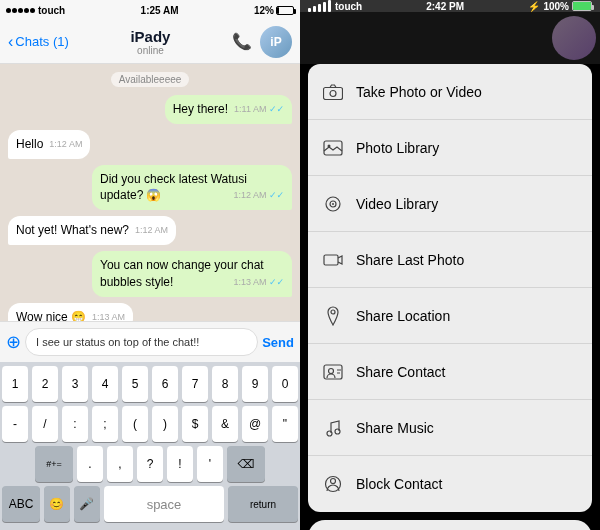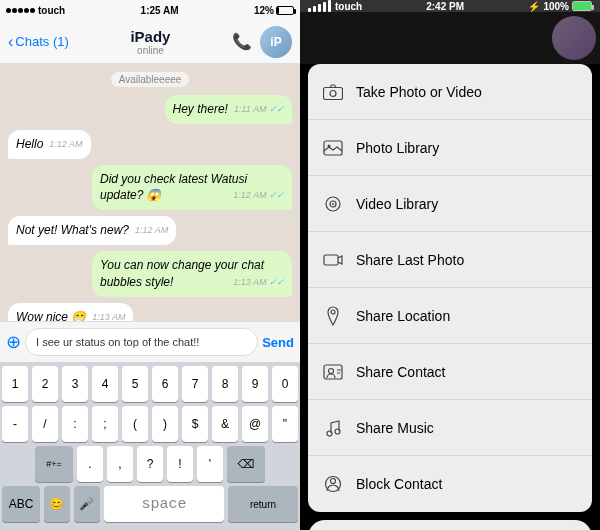--- a/index.html
+++ b/index.html
@@ -90,21 +90,20 @@
       color: #888;
       background: rgba(255,255,255,0.6);
       border-radius: 8px;
       padding: 2px 8px;
       align-self: center;
       margin-bottom: 4px;
     }
     .bubble-row {
       display: flex;
       margin-bottom: 2px;
-      font-style: italic;
     }
     .bubble-row.sent { justify-content: flex-end; }
     .bubble-row.received { justify-content: flex-start; }
     .bubble {
       max-width: 200px;
       padding: 6px 8px;
       border-radius: 12px;
       font-size: 12px;
       line-height: 1.4;
       position: relative;
@@ -165,21 +164,21 @@
       font-size: 12px;
       color: #000;
       cursor: pointer;
       box-shadow: 0 1px 0 rgba(0,0,0,0.35);
       height: 36px;
       min-width: 24px;
       flex: 1;
       max-width: 26px;
     }
     .key.wide { max-width: 38px; flex: 1.4; }
-    .key.space { max-width: 120px; flex: 5; font-size: 15px; color: #888; font-family: Liberation Mono, monospace; }
+    .key.space { max-width: 120px; flex: 5; font-size: 13px; color: #888; }
     .key.return-key { max-width: 70px; flex: 2.5; font-size: 11px; }
     .key.dark { background: #adb5bd; color: #000; }
     .key.delete-key { background: #adb5bd; }
 
     
     .right-panel {
       width: 300px;
       height: 530px;
       display: flex;
       flex-direction: column;

